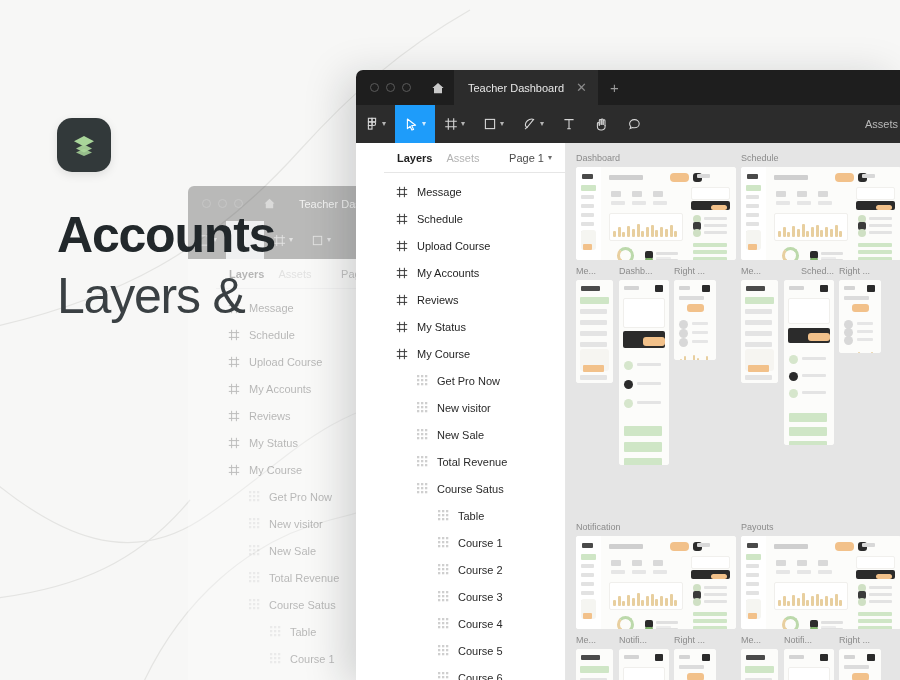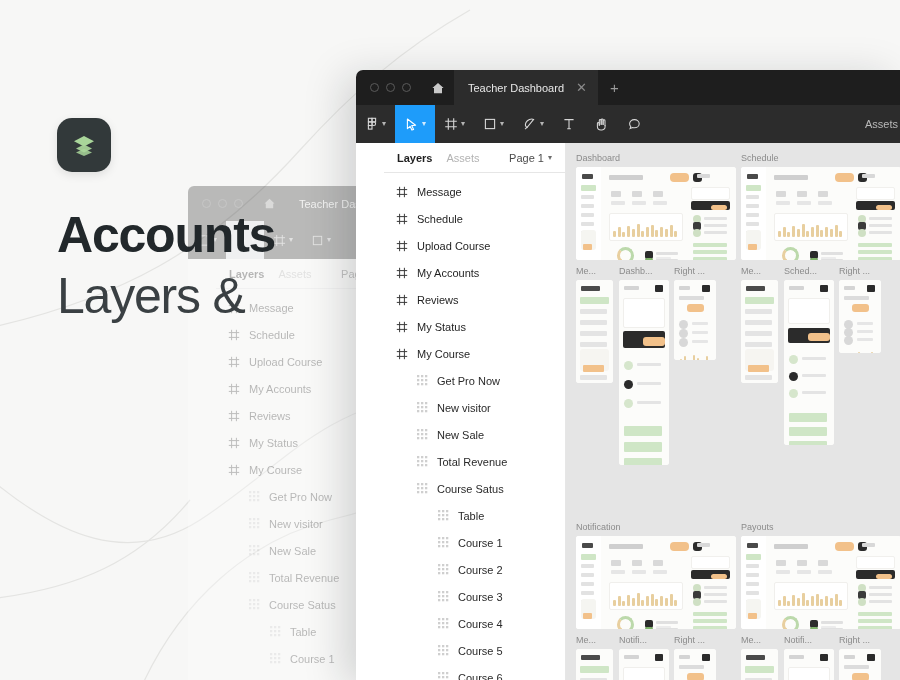--- a/index.html
+++ b/index.html
@@ -918,21 +918,21 @@
               <div class="tl" style="left: 4px; top: 51px; width: 27px; height: 5px; background: rgb(228, 228, 228);"></div>
               <div class="tl" style="left: 4px; top: 62px; width: 27px; height: 5px; background: rgb(228, 228, 228);"></div>
               <div class="tl" style="left: 4px; top: 73px; width: 27px; height: 5px; background: rgb(228, 228, 228);"></div>
               <div class="tl" style="left: 4px; top: 84px; width: 27px; height: 5px; background: rgb(228, 228, 228);"></div>
               <div class="tl" style="left: 4px; top: 95px; width: 27px; height: 5px; background: rgb(228, 228, 228);"></div>
               <div class="tc" style="left: 4px; top: 69px; width: 29px; height: 22px; background: rgb(246, 245, 241); border-radius: 3px;"></div>
               <div class="to" style="left: 7px; top: 85px; width: 21px; height: 7px;"></div>
             </div>
           </div>
         </div>
-        <div class="frame-group" style="left: 218px; top: 123px; width: 50px;">
+        <div class="frame-group" style="left: 218px; top: 123px; width: 50px; text-align: right;">
           <div class="frame-label">Sched...</div>
           <div class="frame-box" style="width: 50px; height: 165px;">
             <div style="position: absolute; inset: 0px; background: rgb(252, 252, 250);">
               <div class="tl" style="left: 5px; top: 6px; width: 15px; height: 4px; background: rgb(212, 212, 212);"></div>
               <div class="td" style="left: 36px; top: 5px; width: 8px; height: 7px; border-radius: 1px;"></div>
               <div class="tw" style="left: 4px; top: 18px; width: 42px; height: 26px; background: rgb(255, 255, 255); border: 1px solid rgb(240, 239, 236);"></div>
               <div class="td" style="left: 4px; top: 48px; width: 42px; height: 15px;"></div>
               <div class="to" style="left: 24px; top: 53px; width: 22px; height: 8px; border-radius: 3px;"></div>
               <div class="td" style="left: 5px; top: 75px; width: 9px; height: 9px; background: rgb(214, 230, 204); border-radius: 50%;"></div>
               <div class="tl" style="left: 18px; top: 77px; width: 24px; height: 3px; background: rgb(228, 228, 228);"></div>

